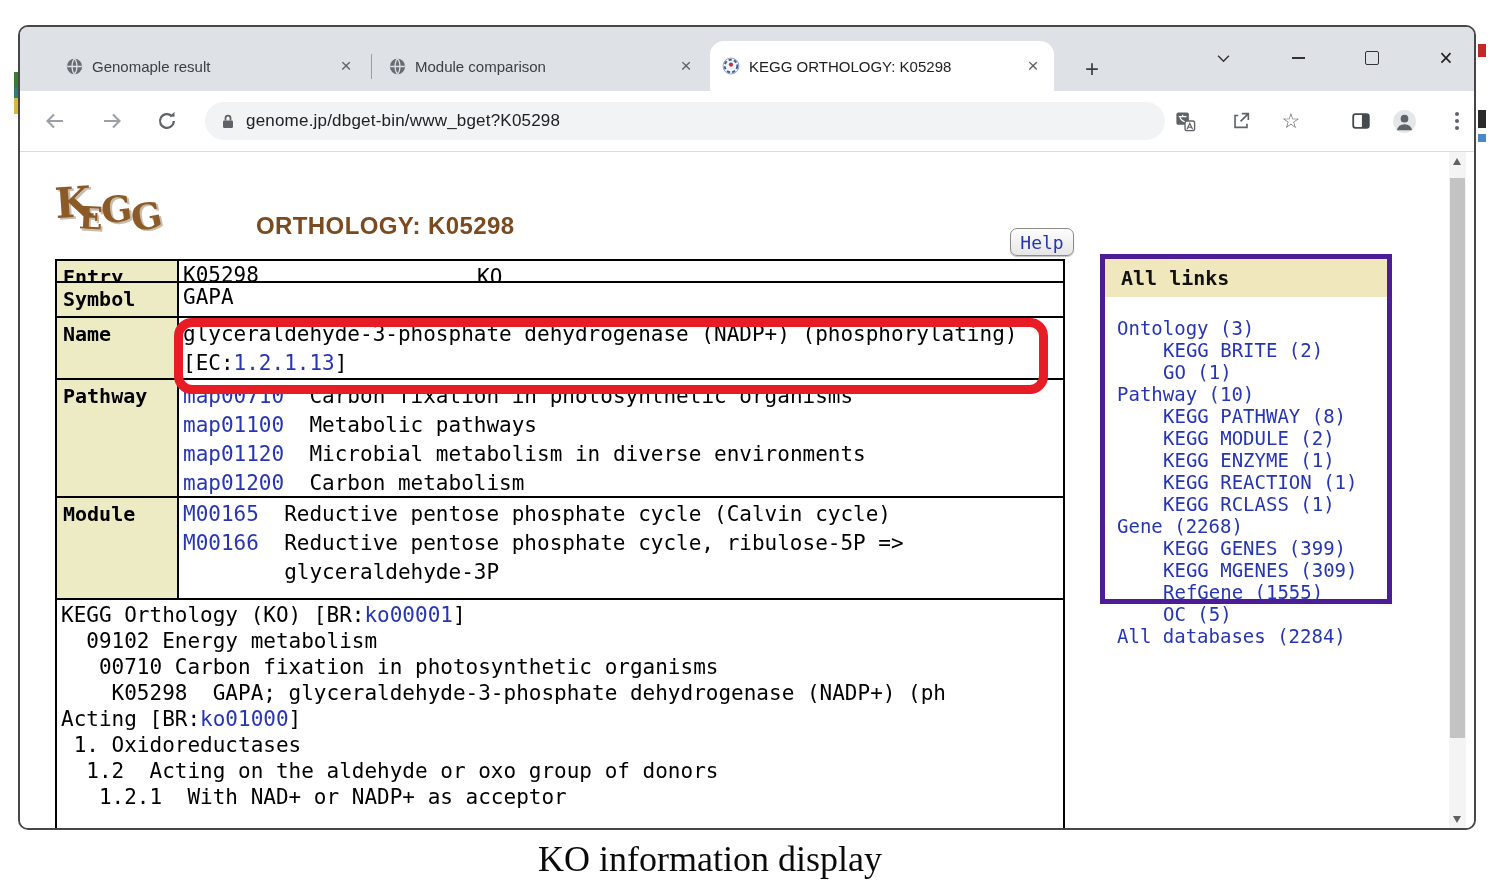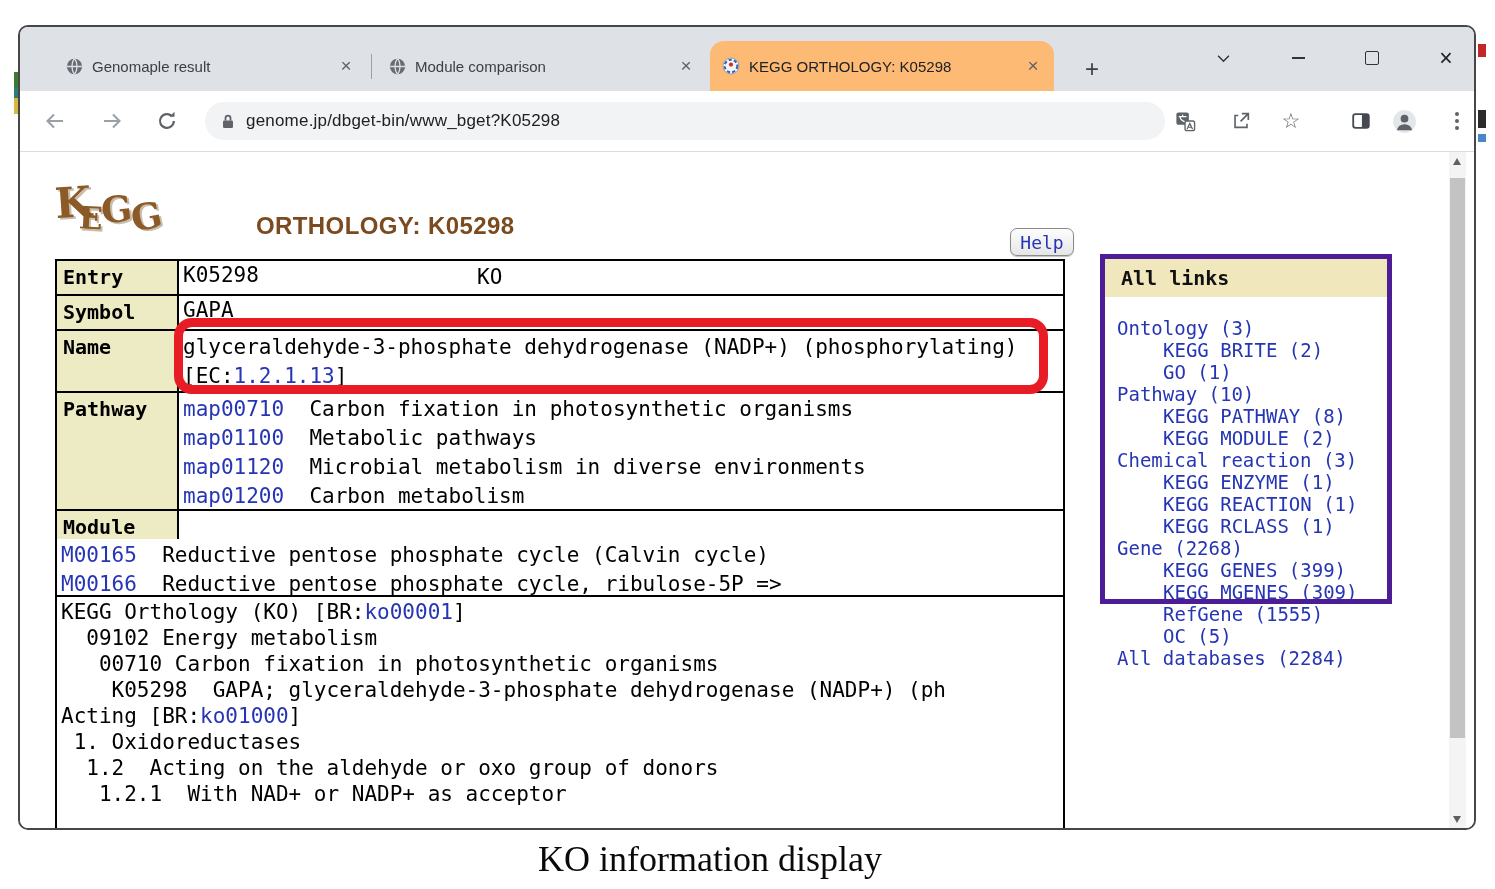--- a/index.html
+++ b/index.html
@@ -7,21 +7,21 @@
          font-family:"Liberation Sans",sans-serif;}
 
   
   .bwin{position:absolute;left:18px;top:25px;width:1458px;height:805px;box-sizing:border-box;
         border:2px solid #474747;border-radius:10px;background:#dee1e6;overflow:hidden;}
 
   
   .tabstrip{position:relative;height:64px;background:#dee1e6;}
   .tab{position:absolute;top:14px;height:50px;display:flex;align-items:center;box-sizing:border-box;
        padding:0 12px;cursor:pointer;}
-  .tab.active{background:#fdba74;border-radius:14px 14px 0 0;justify-content:space-between;}
+  .tab.active{background:#ffffff;border-radius:14px 14px 0 0;justify-content:space-between;}
   .tab-title{font-size:15px;color:#3c4043;white-space:nowrap;overflow:hidden;flex:1;margin:0 10px 0 9px;}
   .tab.active .tab-title{color:#202124;}
   .tab-close{font-size:19px;color:#5f6368;line-height:18px;width:18px;text-align:center;cursor:pointer;}
   .tab-div{position:absolute;top:27px;width:1px;height:25px;background:#9aa0a6;}
   .newtab{position:absolute;top:28px;width:28px;height:28px;display:flex;align-items:center;justify-content:center;
           font-size:24px;color:#3c4043;cursor:pointer;}
   .winctl{position:absolute;top:16px;width:30px;height:30px;display:flex;align-items:center;justify-content:center;cursor:pointer;}
   .wc-min{width:13px;height:0;border-top:2px solid #333;}
   .wc-max{width:12px;height:12px;border:1.7px solid #333;border-radius:2px;}
   .wc-close{font-size:23px;color:#222;line-height:22px;}
@@ -225,21 +225,21 @@
         <span class="kl0">K</span>
         <span class="kl1">E</span>
         <span class="kl2">G</span>
         <span class="kl3">G</span>
       </div>
 
       <div class="ptitle">ORTHOLOGY: K05298</div>
       <div class="helpbtn">Help</div>
 
       <div class="ktable">
-        <div class="trow" style="height:35px;">
+        <div class="trow" style="height:22px;">
           <div class="tlabel">Entry</div>
           <div class="tcell">
             <span>K05298</span>
             <span class="kotype">KO</span>
           </div>
         </div>
         <div class="trow" style="height:35px;">
           <div class="tlabel">Symbol</div>
           <div class="tcell">GAPA</div>
         </div>
@@ -252,21 +252,21 @@
         </div>
         <div class="trow" style="height:118px;">
           <div class="tlabel">Pathway</div>
           <div class="tcell" id="pathway-cell">
               <div class="mline"><a class="lnk">map00710</a><span>  Carbon fixation in photosynthetic organisms</span></div>
               <div class="mline"><a class="lnk">map01100</a><span>  Metabolic pathways</span></div>
               <div class="mline"><a class="lnk">map01120</a><span>  Microbial metabolism in diverse environments</span></div>
               <div class="mline"><a class="lnk">map01200</a><span>  Carbon metabolism</span></div>
             </div>
         </div>
-        <div class="trow" style="height:86px;flex-direction:column;">
+        <div class="trow" style="height:102px;">
           <div class="tlabel">Module</div>
           <div class="tcell" id="module-cell">
               <div class="mline"><a class="lnk">M00165</a><span>  Reductive pentose phosphate cycle (Calvin cycle)</span></div>
               <div class="mline"><a class="lnk">M00166</a><span>  Reductive pentose phosphate cycle, ribulose-5P =&gt;</span></div>
               <div class="mline"><span>        glyceraldehyde-3P</span></div>
             </div>
         </div>
         <div class="trow">
           <div class="tcell" id="brite-cell">
               <div class="bline"><span>KEGG Orthology (KO) [BR:</span><a class="lnk">ko00001</a><span>]</span></div>
@@ -285,21 +285,20 @@
 
       <div class="alpanel">
         <div class="alhead">All links</div>
         <div class="albody" id="al-body">
             <div class="al-line" style="padding-left: 0px;"><a class="lnk">Ontology (3)</a></div>
             <div class="al-line" style="padding-left: 46px;"><a class="lnk">KEGG BRITE (2)</a></div>
             <div class="al-line" style="padding-left: 46px;"><a class="lnk">GO (1)</a></div>
             <div class="al-line" style="padding-left: 0px;"><a class="lnk">Pathway (10)</a></div>
             <div class="al-line" style="padding-left: 46px;"><a class="lnk">KEGG PATHWAY (8)</a></div>
             <div class="al-line" style="padding-left: 46px;"><a class="lnk">KEGG MODULE (2)</a></div>
-            <div class="al-line" style="padding-left: 0px;"><a class="lnk">Chemical reaction (3)</a></div>
             <div class="al-line" style="padding-left: 46px;"><a class="lnk">KEGG ENZYME (1)</a></div>
             <div class="al-line" style="padding-left: 46px;"><a class="lnk">KEGG REACTION (1)</a></div>
             <div class="al-line" style="padding-left: 46px;"><a class="lnk">KEGG RCLASS (1)</a></div>
             <div class="al-line" style="padding-left: 0px;"><a class="lnk">Gene (2268)</a></div>
             <div class="al-line" style="padding-left: 46px;"><a class="lnk">KEGG GENES (399)</a></div>
             <div class="al-line" style="padding-left: 46px;"><a class="lnk">KEGG MGENES (309)</a></div>
             <div class="al-line" style="padding-left: 46px;"><a class="lnk">RefGene (1555)</a></div>
             <div class="al-line" style="padding-left: 46px;"><a class="lnk">OC (5)</a></div>
             <div class="al-line" style="padding-left: 0px;"><a class="lnk">All databases (2284)</a></div>
             <div class="algap"></div>

